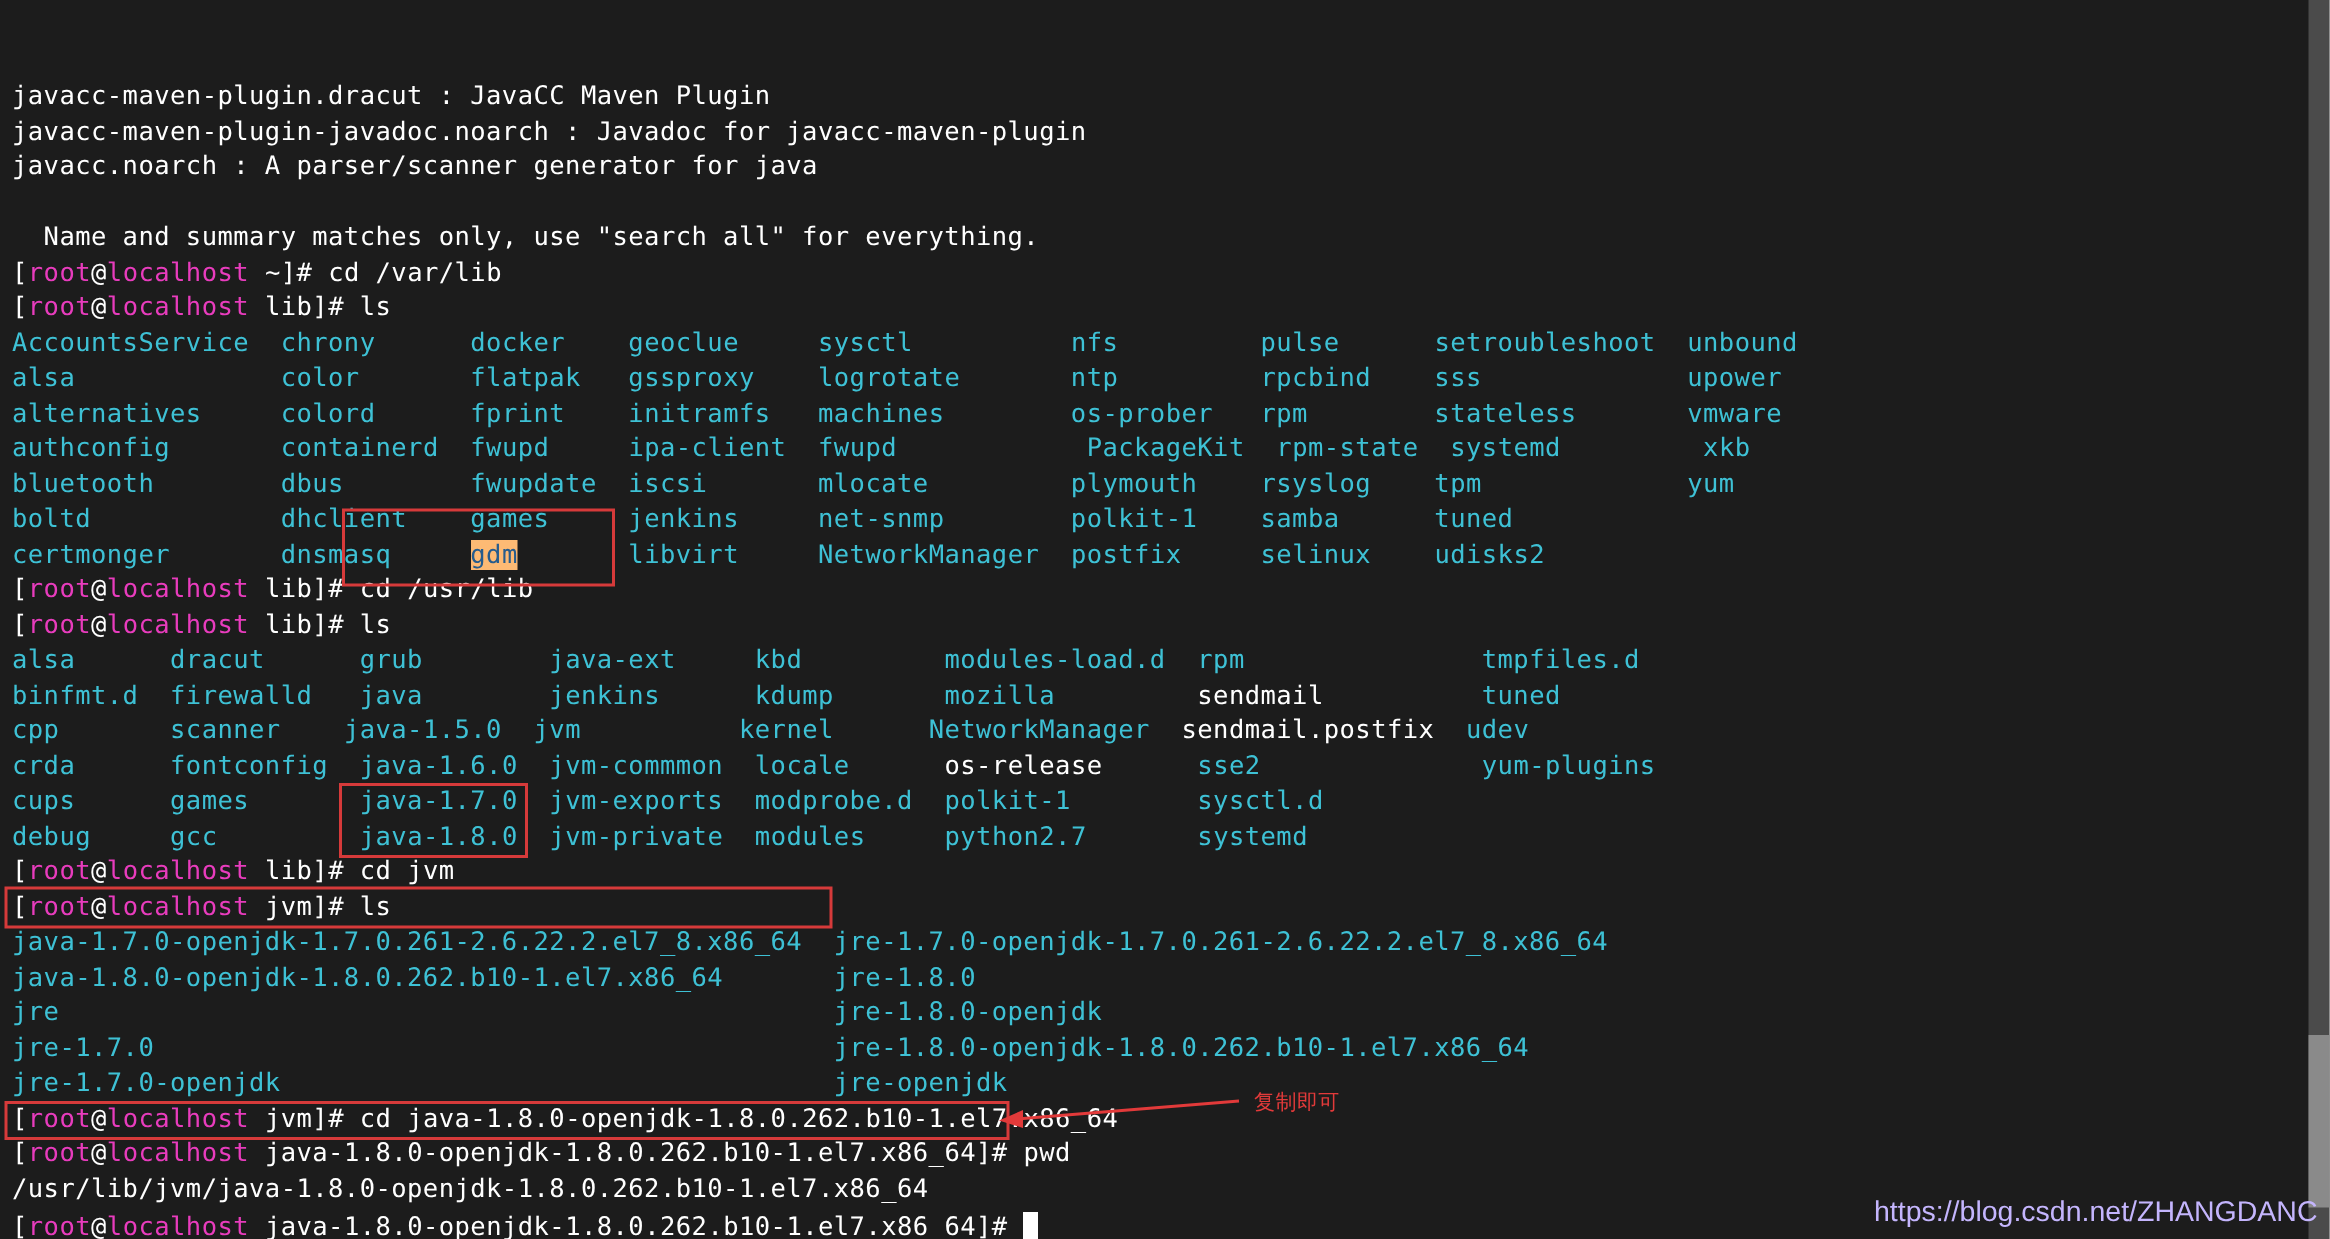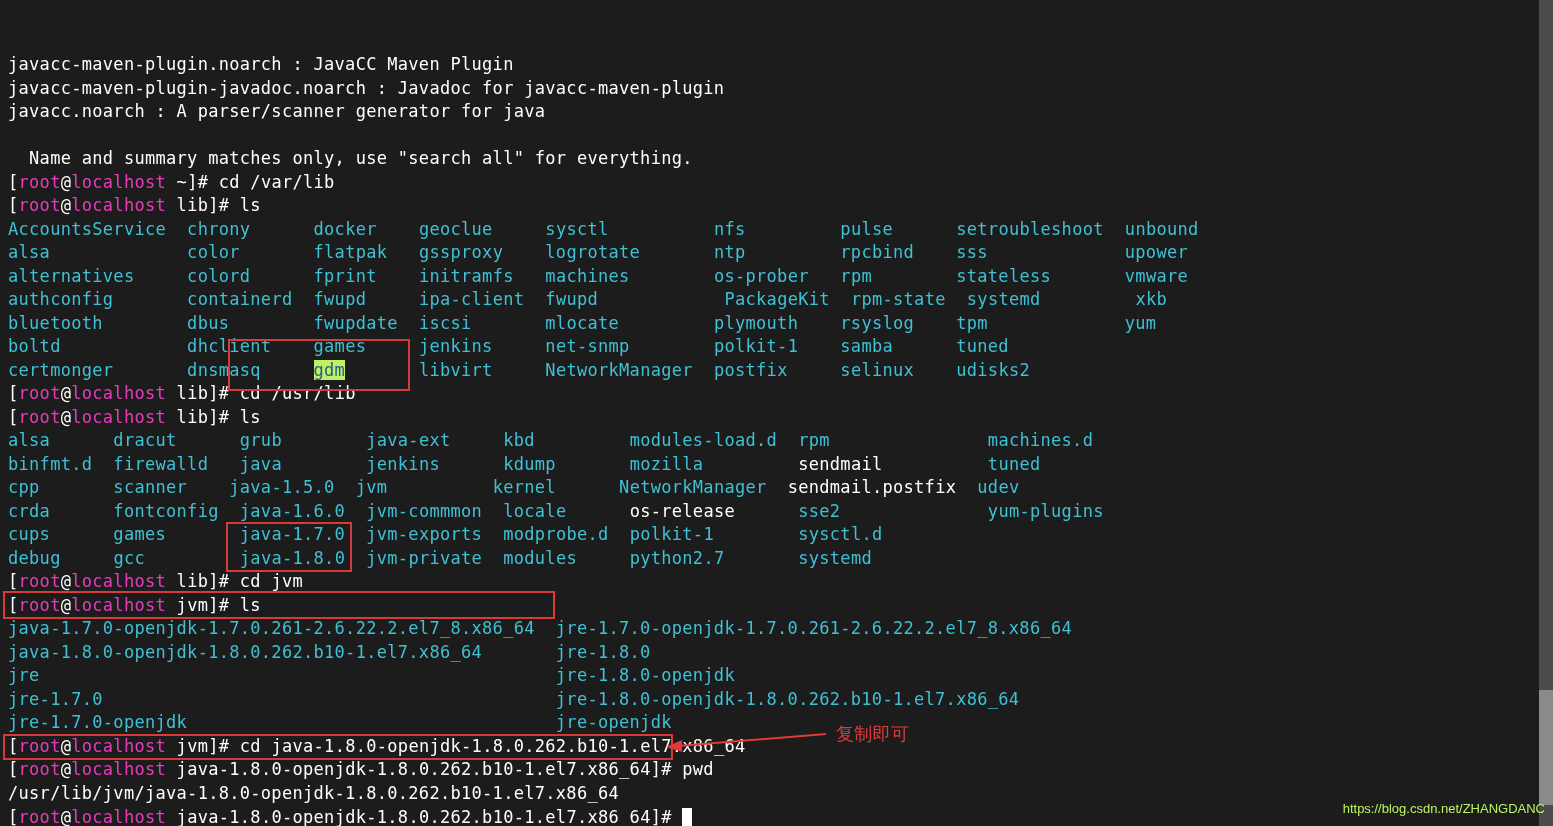--- a/index.html
+++ b/index.html
@@ -13,52 +13,52 @@
     font-size:17px;
     line-height:23.5px;
     letter-spacing:.3px;
     white-space:pre;
     position:relative;
     overflow:hidden;
   }
   .cyan{color:#3ec1d5;font-weight:500;}
   .magenta{color:#e83cbd;font-weight:500;}
   .white{color:#ffffff;}
-  .sel{background:#bef264;color:#265c8d;font-weight:500;}
+  .sel{background:#fdba74;color:#265c8d;font-weight:500;}
   .box1{position:absolute;border:2px solid #d63a3a;}
   .annot{color:#e23a3a;font-weight:500;}
   .arrow{stroke:#e23a3a;stroke-width:2;fill:none;}
   .arrowhead{fill:#e23a3a;}
   .cursor{display:inline-block;width:10px;height:18px;background:#ffffff;transform:translateY(3px);}
-  .watermark{position:absolute;right:8px;bottom:6px;color:#bef264;font-size:13px;font-family:Arial,sans-serif;letter-spacing:0;}
+  .watermark{position:absolute;right:8px;bottom:6px;color:#c4b5fd;font-size:19px;font-family:Arial,sans-serif;letter-spacing:0;}
   .scrollbar{position:absolute;right:0;top:0;width:14px;height:100%;background:#4b4b4b;}
   .thumb{position:absolute;right:0;width:14px;background:#8a8a8a;}
 </style>
 </head>
 <body>
 
 <div class="term">
 
-<span class="white">javacc-maven-plugin.noarch : JavaCC Maven Plugin</span>
+<span class="white">javacc-maven-plugin.dracut : JavaCC Maven Plugin</span>
 <span class="white">javacc-maven-plugin-javadoc.noarch : Javadoc for javacc-maven-plugin</span>
 <span class="white">javacc.noarch : A parser/scanner generator for java</span>
 <span class="white"></span>
 <span class="white">  Name and summary matches only, use "search all" for everything.</span>
 <span><span class="white">[</span><span class="magenta">root</span><span class="white">@</span><span class="magenta">localhost</span><span> </span><span class="white">~</span><span class="white">]# </span><span class="white">cd /var/lib</span></span>
 <span><span class="white">[</span><span class="magenta">root</span><span class="white">@</span><span class="magenta">localhost</span><span> </span><span class="white">lib</span><span class="white">]# </span><span class="white">ls</span></span>
 <span><span class="cyan">AccountsService</span>  <span class="cyan">chrony</span>      <span class="cyan">docker</span>    <span class="cyan">geoclue</span>     <span class="cyan">sysctl</span>          <span class="cyan">nfs</span>         <span class="cyan">pulse</span>      <span class="cyan">setroubleshoot</span>  <span class="cyan">unbound</span></span>
 <span><span class="cyan">alsa</span>             <span class="cyan">color</span>       <span class="cyan">flatpak</span>   <span class="cyan">gssproxy</span>    <span class="cyan">logrotate</span>       <span class="cyan">ntp</span>         <span class="cyan">rpcbind</span>    <span class="cyan">sss</span>             <span class="cyan">upower</span></span>
 <span><span class="cyan">alternatives</span>     <span class="cyan">colord</span>      <span class="cyan">fprint</span>    <span class="cyan">initramfs</span>   <span class="cyan">machines</span>        <span class="cyan">os-prober</span>   <span class="cyan">rpm</span>        <span class="cyan">stateless</span>       <span class="cyan">vmware</span></span>
 <span><span class="cyan">authconfig</span>       <span class="cyan">containerd</span>  <span class="cyan">fwupd</span>     <span class="cyan">ipa-client</span>  <span class="cyan">fwupd</span>            <span class="cyan">PackageKit</span>  <span class="cyan">rpm-state</span>  <span class="cyan">systemd</span>         <span class="cyan">xkb</span></span>
 <span><span class="cyan">bluetooth</span>        <span class="cyan">dbus</span>        <span class="cyan">fwupdate</span>  <span class="cyan">iscsi</span>       <span class="cyan">mlocate</span>         <span class="cyan">plymouth</span>    <span class="cyan">rsyslog</span>    <span class="cyan">tpm</span>             <span class="cyan">yum</span></span>
 <span><span class="cyan">boltd</span>            <span class="cyan">dhclient</span>    <span class="cyan">games</span>     <span class="cyan">jenkins</span>     <span class="cyan">net-snmp</span>        <span class="cyan">polkit-1</span>    <span class="cyan">samba</span>      <span class="cyan">tuned</span></span>
 <span><span class="cyan">certmonger</span>       <span class="cyan">dnsmasq</span>     <span class="sel">gdm</span>       <span class="cyan">libvirt</span>     <span class="cyan">NetworkManager</span>  <span class="cyan">postfix</span>     <span class="cyan">selinux</span>    <span class="cyan">udisks2</span></span>
 <span><span class="white">[</span><span class="magenta">root</span><span class="white">@</span><span class="magenta">localhost</span><span> </span><span class="white">lib</span><span class="white">]# </span><span class="white">cd /usr/lib</span></span>
 <span><span class="white">[</span><span class="magenta">root</span><span class="white">@</span><span class="magenta">localhost</span><span> </span><span class="white">lib</span><span class="white">]# </span><span class="white">ls</span></span>
-<span><span class="cyan">alsa</span>      <span class="cyan">dracut</span>      <span class="cyan">grub</span>        <span class="cyan">java-ext</span>     <span class="cyan">kbd</span>         <span class="cyan">modules-load.d</span>  <span class="cyan">rpm</span>               <span class="cyan">machines.d</span></span>
+<span><span class="cyan">alsa</span>      <span class="cyan">dracut</span>      <span class="cyan">grub</span>        <span class="cyan">java-ext</span>     <span class="cyan">kbd</span>         <span class="cyan">modules-load.d</span>  <span class="cyan">rpm</span>               <span class="cyan">tmpfiles.d</span></span>
 <span><span class="cyan">binfmt.d</span>  <span class="cyan">firewalld</span>   <span class="cyan">java</span>        <span class="cyan">jenkins</span>      <span class="cyan">kdump</span>       <span class="cyan">mozilla</span>         <span class="white">sendmail</span>          <span class="cyan">tuned</span></span>
 <span><span class="cyan">cpp</span>       <span class="cyan">scanner</span>    <span class="cyan">java-1.5.0</span>  <span class="cyan">jvm</span>          <span class="cyan">kernel</span>      <span class="cyan">NetworkManager</span>  <span class="white">sendmail.postfix</span>  <span class="cyan">udev</span></span>
 <span><span class="cyan">crda</span>      <span class="cyan">fontconfig</span>  <span class="cyan">java-1.6.0</span>  <span class="cyan">jvm-commmon</span>  <span class="cyan">locale</span>      <span class="white">os-release</span>      <span class="cyan">sse2</span>              <span class="cyan">yum-plugins</span></span>
 <span><span class="cyan">cups</span>      <span class="cyan">games</span>       <span class="cyan">java-1.7.0</span>  <span class="cyan">jvm-exports</span>  <span class="cyan">modprobe.d</span>  <span class="cyan">polkit-1</span>        <span class="cyan">sysctl.d</span></span>
 <span><span class="cyan">debug</span>     <span class="cyan">gcc</span>         <span class="cyan">java-1.8.0</span>  <span class="cyan">jvm-private</span>  <span class="cyan">modules</span>     <span class="cyan">python2.7</span>       <span class="cyan">systemd</span></span>
 <span><span class="white">[</span><span class="magenta">root</span><span class="white">@</span><span class="magenta">localhost</span><span> </span><span class="white">lib</span><span class="white">]# </span><span class="white">cd jvm</span></span>
 <span><span class="white">[</span><span class="magenta">root</span><span class="white">@</span><span class="magenta">localhost</span><span> </span><span class="white">jvm</span><span class="white">]# </span><span class="white">ls</span></span>
 <span><span class="cyan">java-1.7.0-openjdk-1.7.0.261-2.6.22.2.el7_8.x86_64</span>  <span class="cyan">jre-1.7.0-openjdk-1.7.0.261-2.6.22.2.el7_8.x86_64</span></span>
 <span><span class="cyan">java-1.8.0-openjdk-1.8.0.262.b10-1.el7.x86_64</span>       <span class="cyan">jre-1.8.0</span></span>
 <span><span class="cyan">jre</span>                                                 <span class="cyan">jre-1.8.0-openjdk</span></span>
@@ -71,20 +71,20 @@
 
 <div class="box1" style="left:228px;top:339px;width:178px;height:48px;"></div>
 <div class="box1" style="left:226px;top:522px;width:122px;height:46px;"></div>
 <div class="box1" style="left:3px;top:591px;width:548px;height:24px;"></div>
 <div class="box1" style="left:3px;top:734px;width:666px;height:22px;"></div>
 
 <svg style="position:absolute;left:666px;top:728px;width:170px;height:30px;" viewBox="0 0 170 30">
   <line x1="160" y1="6" x2="12" y2="18" class="arrow"></line>
   <polygon points="0,19 16,12 16,24" class="arrowhead"></polygon>
 </svg>
-<span class="annot" style="position:absolute;left:836px;top:723px;font-family:Liberation Sans, sans-serif;font-size:18px;">复制即可</span>
+<span class="annot" style="position:absolute;left:836px;top:723px;font-family:Liberation Sans, sans-serif;font-size:14px;">复制即可</span>
 
 <div class="scrollbar">
   <div class="thumb" style="top:690px;height:115px;"></div>
 </div>
 
 <span class="watermark">https://blog.csdn.net/ZHANGDANC</span>
 </div>
 
 </body></html>

